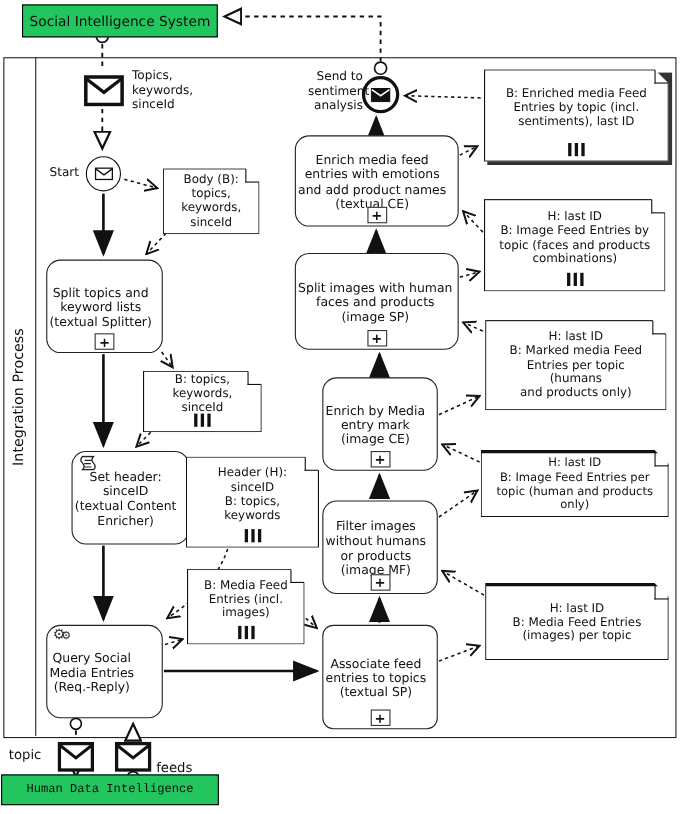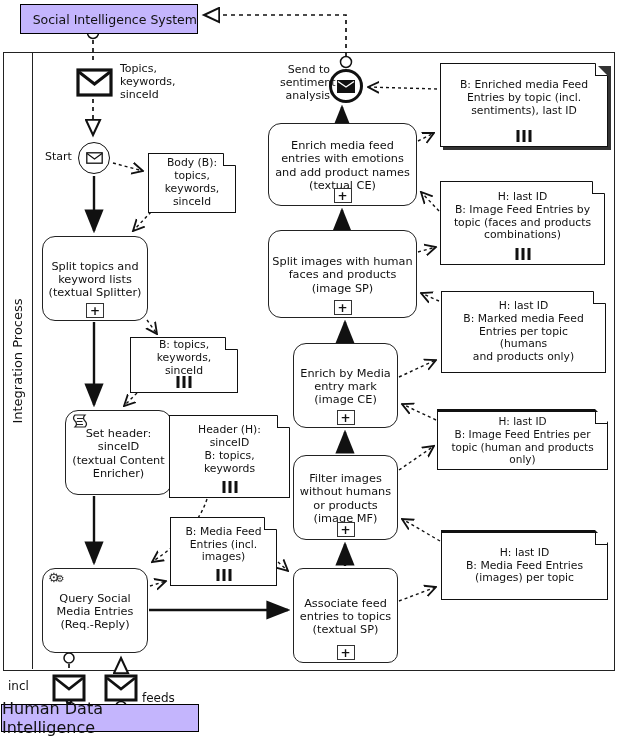--- a/index.html
+++ b/index.html
@@ -1,28 +1,28 @@
 <!DOCTYPE html>
 <html><head>
 <meta charset="utf-8">
 <style>
   html,body{margin:0;padding:0;background:#fff;}
   #stage{position:relative;width:620px;height:740px;background:#fff;
          font-family:"DejaVu Sans","Liberation Sans",sans-serif;color:#111;overflow:hidden;}
   .t{white-space:pre-line;}
   svg.wires{position:absolute;left:0;top:0;z-index:1;}
-  .sysbox{position:absolute;z-index:3;border:1.7px solid #000;background:#c4b5fd;
-          display:flex;align-items:center;justify-content:flex-end;font-size:12.5px;}
+  .sysbox{position:absolute;z-index:3;border:1.7px solid #000;background:#22c55e;
+          display:flex;align-items:center;justify-content:center;font-size:12.5px;}
   .pool{position:absolute;left:3px;top:52px;width:610px;height:617px;border:1.5px solid #222;z-index:0;background:#fff;}
   .lane-div{position:absolute;left:32px;top:52px;width:0;height:617px;border-left:1.4px solid #222;z-index:1;}
   .pool-label{position:absolute;left:-58px;top:350px;width:150px;height:22px;z-index:2;
               display:flex;align-items:center;justify-content:center;font-size:13px;
               transform:rotate(-90deg);}
   .task{position:absolute;z-index:2;border:1.6px solid #222;border-radius:13px;background:#fff;
-        display:flex;align-items:center;justify-content:center;text-align:center;
+        display:flex;align-items:center;text-align:center;
         font-size:11.3px;line-height:1.18;padding:2px 2px 0 2px;box-sizing:border-box;}
   .plus{position:absolute;bottom:2px;left:50%;transform:translateX(-50%);
         width:16px;height:13px;border:1.4px solid #333;background:#fff;
         display:flex;align-items:center;justify-content:center;
         font-size:12px;font-weight:700;line-height:1;}
   .note{position:absolute;z-index:2;border:1.4px solid #111;background:#fff;
         display:flex;align-items:center;justify-content:center;text-align:center;
         font-size:10.8px;line-height:1.2;padding:3px 12px;box-sizing:border-box;
         clip-path:polygon(0 0,calc(100% - 13px) 0,100% 13px,100% 100%,0 100%);}
   .note::after{content:"";position:absolute;top:-1px;right:-1px;width:13px;height:13px;
@@ -107,41 +107,41 @@
     </g>
   </svg>
 
   <div class="pool"></div>
   <div class="lane-div"></div>
   <div class="pool-label">Integration Process</div>
 
   <div class="sysbox" style="left:20px;top:4px;width:176px;height:28px;">
     <span>Social Intelligence System</span>
   </div>
-  <div class="sysbox" style="left:1px;top:704px;width:196px;height:26px;font-size:16px;">
+  <div class="sysbox" style="left:1px;top:704px;width:196px;height:26px;font-size:11px;font-family:Liberation Mono, monospace;">
     <span>Human Data Intelligence</span>
   </div>
 
   <div class="env" style="left:76px;top:68px;">
     <svg width="37" height="29" viewBox="0 0 37 29">
       <rect x="2" y="2" width="33" height="25" fill="#fff" stroke="#111" stroke-width="3.2"></rect>
       <path d="M3,4 L18.5,16 L34,4" fill="none" stroke="#111" stroke-width="3"></path>
     </svg>
   </div>
   <div class="lbl t" style="left:120px;top:63px;">Topics,
 keywords,
 sinceId</div>
 
   <div class="env" style="left:52px;top:674px;">
     <svg width="34" height="28" viewBox="0 0 34 28">
       <rect x="2" y="2" width="30" height="24" fill="#fff" stroke="#111" stroke-width="3"></rect>
       <path d="M3,4 L17,15 L31,4" fill="none" stroke="#111" stroke-width="2.8"></path>
     </svg>
   </div>
-  <div class="lbl" style="left:8px;top:680px;font-size:12px;">incl</div>
+  <div class="lbl" style="left:8px;top:680px;font-size:12px;">topic</div>
 
   <div class="env" style="left:104px;top:674px;">
     <svg width="34" height="28" viewBox="0 0 34 28">
       <rect x="2" y="2" width="30" height="24" fill="#fff" stroke="#111" stroke-width="3"></rect>
       <path d="M3,4 L17,15 L31,4" fill="none" stroke="#111" stroke-width="2.8"></path>
     </svg>
   </div>
   <div class="lbl" style="left:142px;top:692px;font-size:12px;">feeds</div>
 
   <div class="event" style="left:78px;top:142px;width:32px;height:32px;border:1.7px solid #111;">

